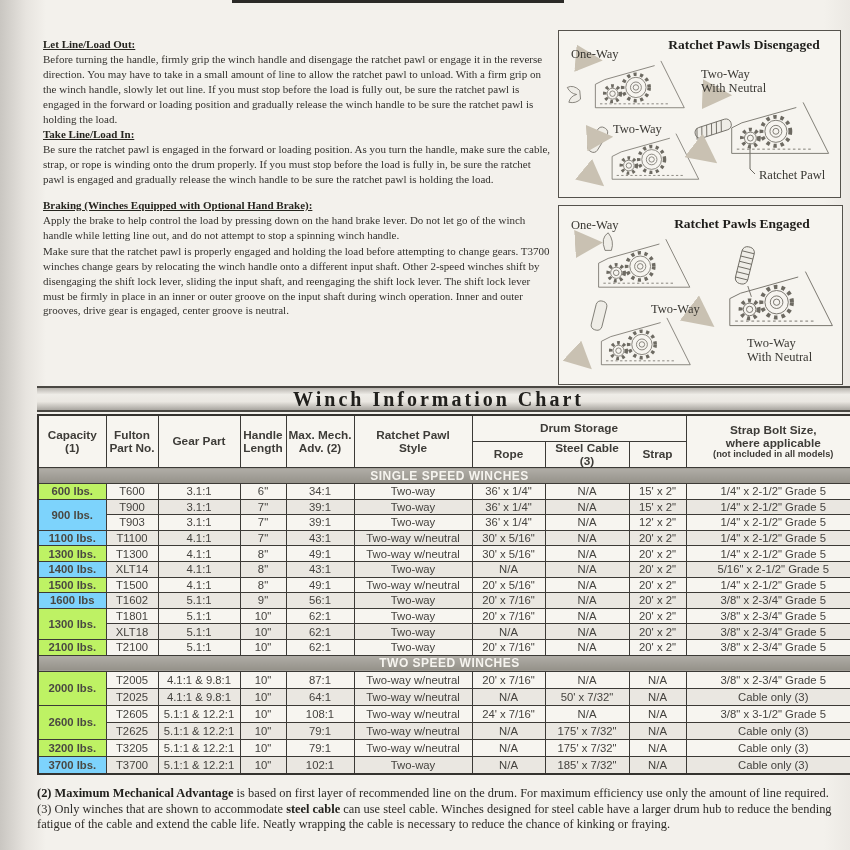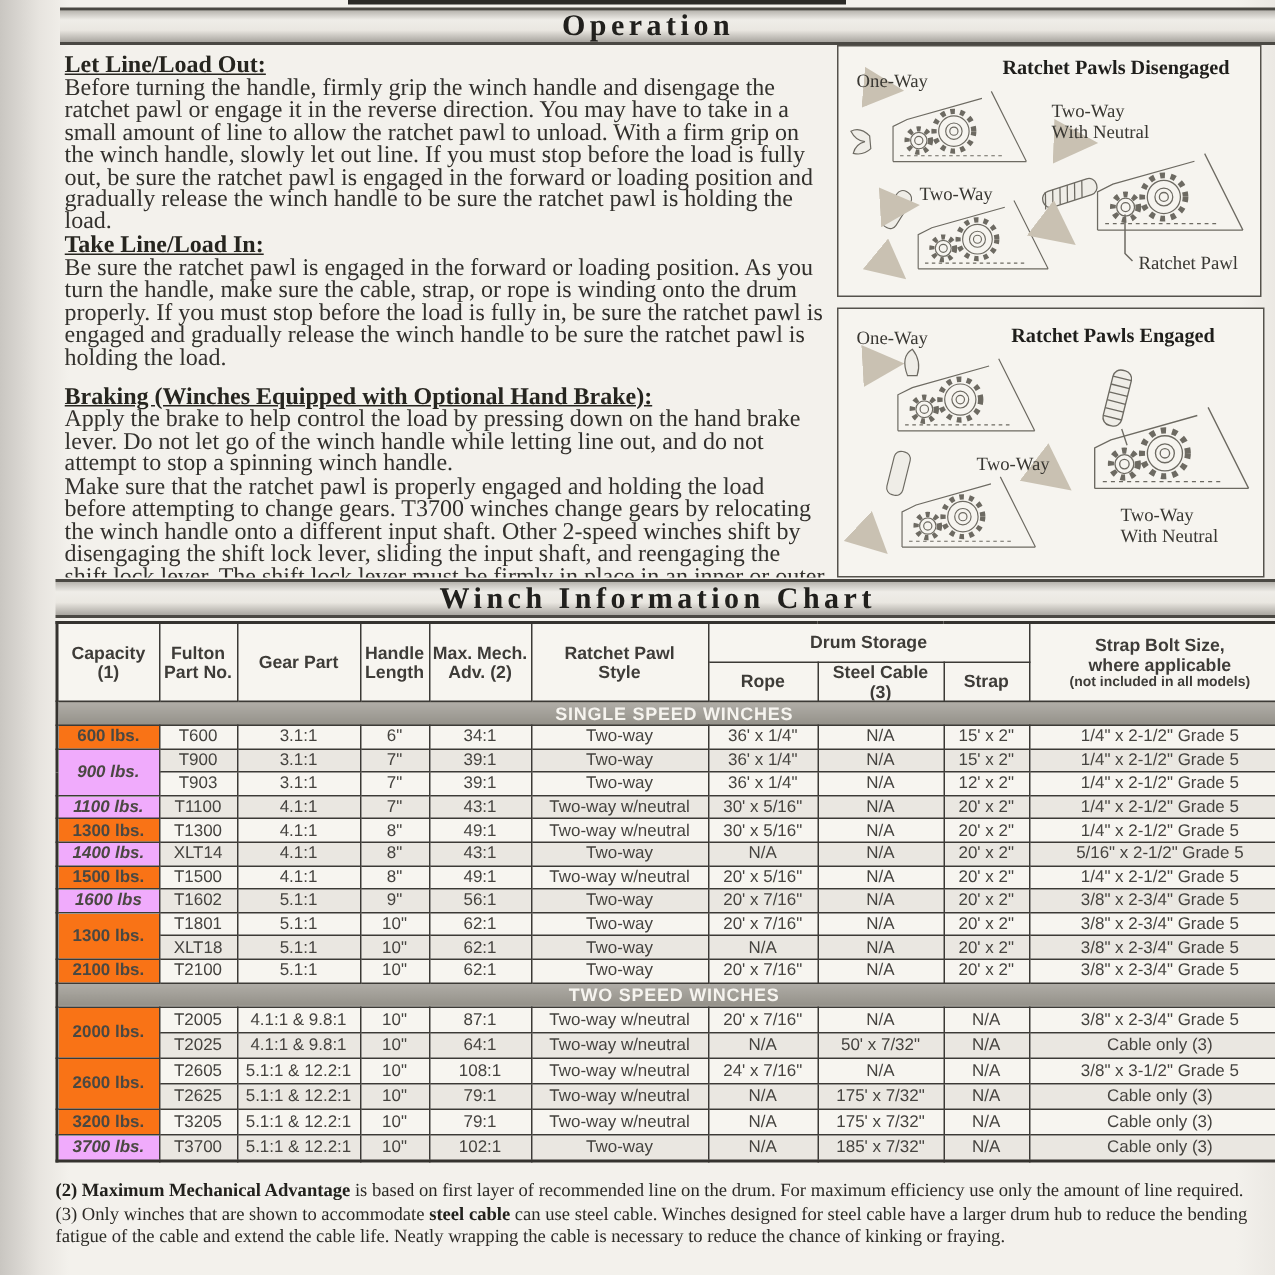--- a/index.html
+++ b/index.html
@@ -10,21 +10,21 @@
   
   .topline{position:absolute;left:232px;top:0;width:332px;height:3px;background:#2b2a27;}
   .band{position:absolute;background:linear-gradient(180deg,#b7b4ae 0%,#efede8 30%,#eae7e1 62%,#a9a6a0 100%);
         border-top:2px solid #4a4843;border-bottom:2px solid #4a4843;
         display:flex;align-items:center;justify-content:center;
         font-weight:bold;font-size:20px;letter-spacing:3px;color:#21201d;}
   .band-op{left:40px;top:5px;width:810px;height:25px;padding-right:26px;box-sizing:border-box;}
   .band-chart{left:37px;top:386px;width:813px;height:26px;padding-right:10px;box-sizing:border-box;}
   
   .textcol{position:absolute;left:43px;top:37px;width:508px;max-height:348px;overflow:hidden;
-           font-size:16px;line-height:14.9px;color:#33312d;}
+           font-size:11px;line-height:14.9px;color:#33312d;}
   .sect-head{font-weight:bold;text-decoration:underline;margin:0;color:#26251f;}
   .sect-head.gap{margin-top:11px;}
   .para{margin:0 0 1px 0;}
   
   .diag{position:absolute;background:#f6f4ef;border:1.5px solid #55524c;}
   .diag1{left:558px;top:30px;width:281px;height:166px;}
   .diag2{left:558px;top:205px;width:283px;height:178px;}
   .diag .lbl{position:absolute;font-size:12.5px;color:#3a3833;white-space:pre-line;line-height:14px;}
   .diag .dtitle{position:absolute;font-weight:bold;font-size:13.5px;color:#1f1e1b;}
   .diag svg{position:absolute;left:0;top:0;}
@@ -35,42 +35,39 @@
   table.winch td, table.winch th{border:1px solid #3c3a36;text-align:center;vertical-align:middle;
       padding:0 2px;overflow:hidden;white-space:nowrap;}
   table.winch{border:2px solid #35332f;}
   th{font-weight:bold;font-size:11.8px;color:#3e3c38;white-space:pre-line !important;line-height:12.5px;}
   tr.h1 th{height:25px;} tr.h2 th{height:21px;}
   th .small{display:block;font-size:9.3px;line-height:10px;}
   td.sectband{background:linear-gradient(180deg,#b0ada7,#949189);color:#f6f4ef;font-weight:bold;
       text-align:left;padding-left:4px;font-size:12px;letter-spacing:.5px;height:15px;}
   tr.r-s td{height:14.6px;} tr.r-t td{height:16px;}
   td.cap{background:#e2dfd9;font-weight:bold;color:#4a4842;}
-  tr.odd td{background:#eae7e1;} tr.odd td.cap{background:#f0abfc;font-style:italic;}
-  tr.even td{background:#f7f5f0;} tr.even td.cap{background:#f97316;}
+  tr.odd td{background:#eae7e1;} tr.odd td.cap{background:#7dd3fc;}
+  tr.even td{background:#f7f5f0;} tr.even td.cap{background:#bef264;}
   
   .footnotes{position:absolute;left:37px;top:786px;width:812px;font-size:12.4px;line-height:15.6px;color:#2c2a26;}
   .footnotes b{color:#22211d;}
   
   .ln{stroke:#6d6a62;fill:none;stroke-width:1;}
   .teeth{stroke:#6d6a62;fill:none;stroke-width:4.5;}
   .arr{stroke:#c9c1b2;fill:none;stroke-width:5;stroke-linecap:round;}
   .hnd{stroke:#6d6a62;fill:#efede7;stroke-width:1;}
   .hatch{stroke:#6d6a62;fill:none;stroke-width:1;}
 </style>
 </head>
 <body>
 
 <div class="page">
 
   <div class="topline"></div>
 
-  <div class="band band-op">
-    <span>Operation</span>
-  </div>
 
   <div class="textcol">
     <p class="sect-head">Let Line/Load Out:</p>
     <p class="para">Before turning the handle, firmly grip the winch handle and disengage the ratchet pawl or engage it in the reverse direction.  You may have to take in a small amount of line to allow the ratchet pawl to unload.  With a firm grip on the winch handle, slowly let out line.  If you must stop before the load is fully out, be sure the ratchet pawl is engaged in the forward or loading position and gradually release the winch handle to be sure the ratchet pawl is holding the load.</p>
     <p class="sect-head">Take Line/Load In:</p>
     <p class="para">Be sure the ratchet pawl is engaged in the forward or loading position.  As you turn the handle, make sure the cable, strap, or rope is winding onto the drum properly.  If you must stop before the load is fully in, be sure the ratchet pawl is engaged and gradually release the winch handle to be sure the ratchet pawl is holding the load.</p>
     <p class="sect-head gap">Braking (Winches Equipped with Optional Hand Brake):</p>
     <p class="para">Apply the brake to help control the load by pressing down on the hand brake lever.  Do not let go of the winch handle while letting line out, and do not attempt to stop a spinning winch handle.</p>
     <p class="para">Make sure that the ratchet pawl is properly engaged and holding the load before attempting to change gears.  T3700 winches change gears by relocating the winch handle onto a different input shaft.  Other 2-speed winches shift by disengaging the shift lock lever, sliding the input shaft, and reengaging the shift lock lever.  The shift lock lever must be firmly in place in an inner or outer groove on the input shaft during winch operation.  Inner and outer grooves, drive gear is engaged, center groove is neutral.</p>
   </div>

